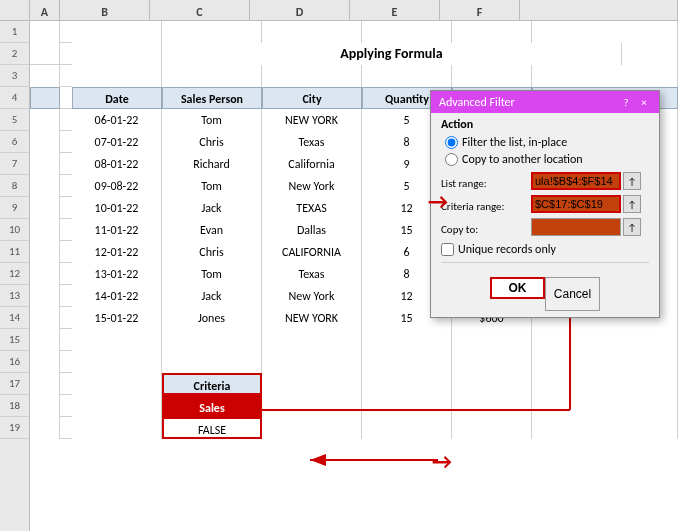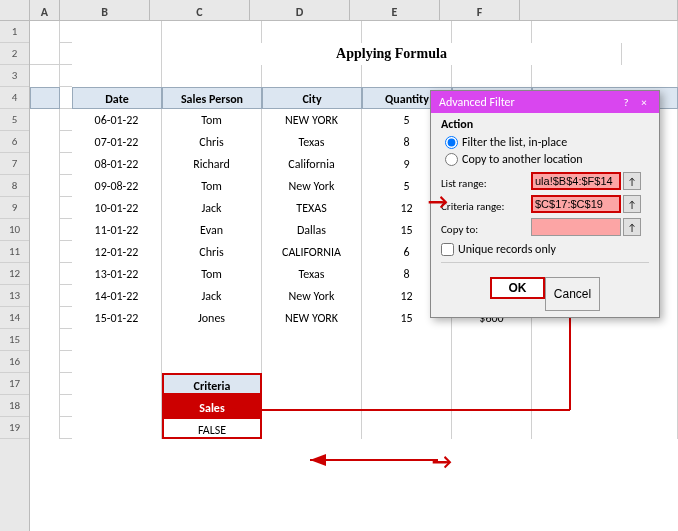--- a/index.html
+++ b/index.html
@@ -115,21 +115,20 @@
     .title-row .cell-b {
       background: #fff;
     }
     .title-merged {
       width: 460px;
       text-align: center;
       font-weight: bold;
       font-size: 14px;
       background: #fff;
       border-right: 1px solid #d0d0d0;
-      font-family: Liberation Serif, serif;
     }
 
     
     .header-row .cell {
       background: #dce6f1;
       font-weight: bold;
       text-align: center;
       border: 1px solid #9ab;
     }
 
@@ -214,21 +213,21 @@
 
     .form-input-group {
       display: flex;
       align-items: center;
       gap: 2px;
       flex: 1;
     }
 
     .form-input {
       border: 2px solid #c00;
-      background: #fca5a5;
+      background: #c2410c;
       height: 18px;
       font-size: 11px;
       padding: 0 2px;
       width: 90px;
     }
 
     .input-btn {
       width: 18px;
       height: 18px;
       background: #e0e0e0;

